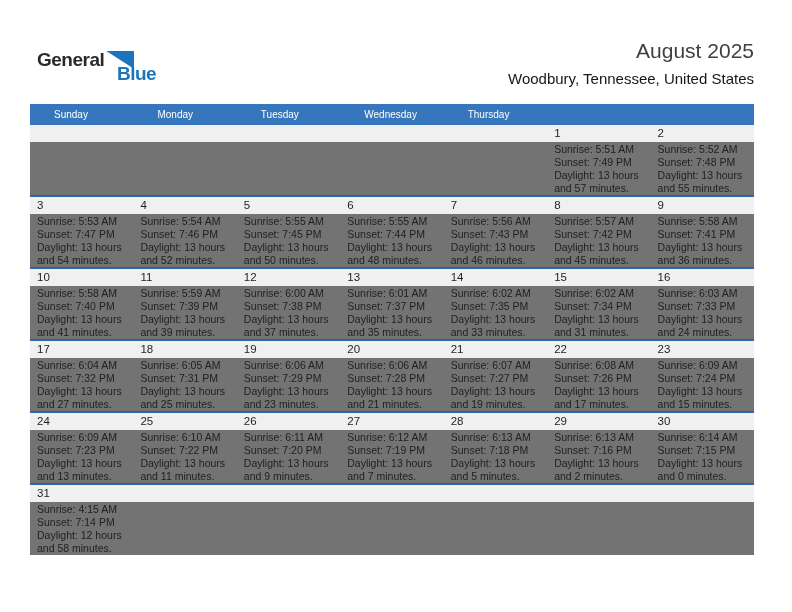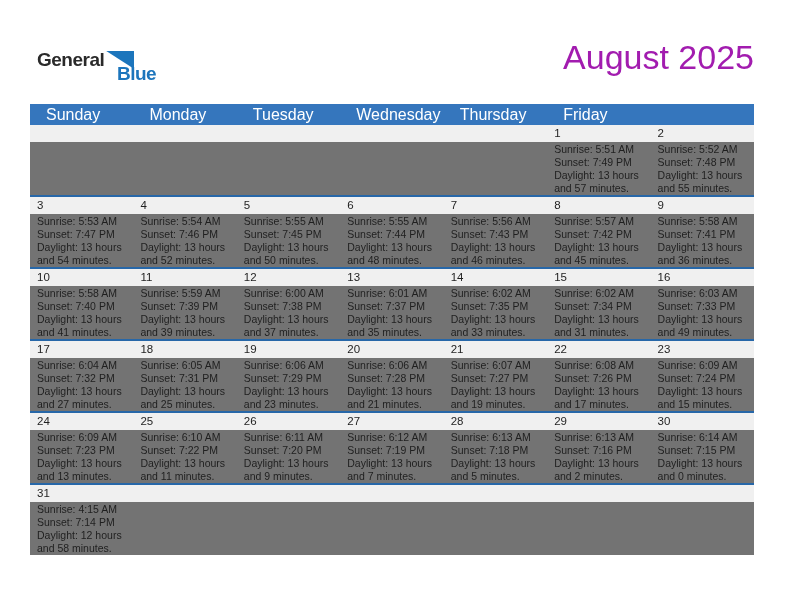--- a/index.html
+++ b/index.html
@@ -27,30 +27,30 @@
   .logo { margin-top: 10px; margin-left: 7px; font-size: 19px; line-height: 1; }
   .logo-line1 { display: flex; align-items: flex-start; color: #2A2A2A; font-weight: 600; letter-spacing: -0.5px; }
   .logo-tri {
     width: 28px; height: 18px; margin-left: 2px; margin-top: 1px;
     background: var(--logo-blue);
     clip-path: polygon(0 0, 100% 0, 100% 100%);
   }
   .logo-line2 { color: var(--logo-blue); margin-left: 80px; margin-top: -5px; font-weight: 600; letter-spacing: -0.5px; }
 
   .title-block { text-align: right; margin-top: 0; }
-  .page-title { font-size: 34px; line-height: 1.05; color: #a21caf; }
+  .page-title { font-size: 21px; line-height: 1.05; color: #404040; }
   .page-subtitle { font-size: 15px; margin-top: 8px; color: #161616; }
 
   
   .calendar { margin: 2px 30px 0 30px; }
   .dow-row {
     display: grid; grid-template-columns: repeat(7, 1fr);
     background: var(--header-blue); height: 21px;
   }
-  .dow { color: #fff; font-size: 16px; line-height: 21px; padding-left: 16px; overflow: hidden; white-space: nowrap; }
+  .dow { color: #fff; font-size: 10px; line-height: 21px; padding-left: 24px; overflow: hidden; white-space: nowrap; }
 
   .week { display: grid; grid-template-columns: repeat(7, 1fr); }
   .week + .week { border-top: 2px solid var(--separator-blue); }
   .day-cell { overflow: hidden; }
   .day-num {
     height: 17px; background: var(--band-gray);
     font-size: 11.5px; color: var(--text-dark);
     padding: 2px 0 0 7px;
   }
   .day-lines { height: 53px; padding: 1px 2px 0 7px; background: #737373; }
@@ -64,31 +64,31 @@
   <div class="masthead">
     <div class="logo">
       <div class="logo-line1">
         <span>General</span>
         <span class="logo-tri"></span>
       </div>
       <div class="logo-line2">Blue</div>
     </div>
     <div class="title-block">
       <div class="page-title">August 2025</div>
+      <div class="page-subtitle">Woodbury, Tennessee, United States</div>
     </div>
   </div>
 
   <div class="calendar">
     <div class="dow-row">
         <div class="dow">Sunday</div>
         <div class="dow">Monday</div>
         <div class="dow">Tuesday</div>
         <div class="dow">Wednesday</div>
         <div class="dow">Thursday</div>
-        <div class="dow">Friday</div>
       </div>
     <div>
         <div class="week">
           <div class="day-cell">
             <div class="day-num"></div>
             <div class="day-lines"></div>
           </div>
           <div class="day-cell">
             <div class="day-num"></div>
             <div class="day-lines"></div>
@@ -243,21 +243,21 @@
               <div class="day-line">Daylight: 13 hours</div>
               <div class="day-line">and 31 minutes.</div>
             </div>
           </div>
           <div class="day-cell">
             <div class="day-num">16</div>
             <div class="day-lines">
               <div class="day-line">Sunrise: 6:03 AM</div>
               <div class="day-line">Sunset: 7:33 PM</div>
               <div class="day-line">Daylight: 13 hours</div>
-              <div class="day-line">and 49 minutes.</div>
+              <div class="day-line">and 24 minutes.</div>
             </div>
           </div>
         </div>
         <div class="week">
           <div class="day-cell">
             <div class="day-num">17</div>
             <div class="day-lines">
               <div class="day-line">Sunrise: 6:04 AM</div>
               <div class="day-line">Sunset: 7:32 PM</div>
               <div class="day-line">Daylight: 13 hours</div>

